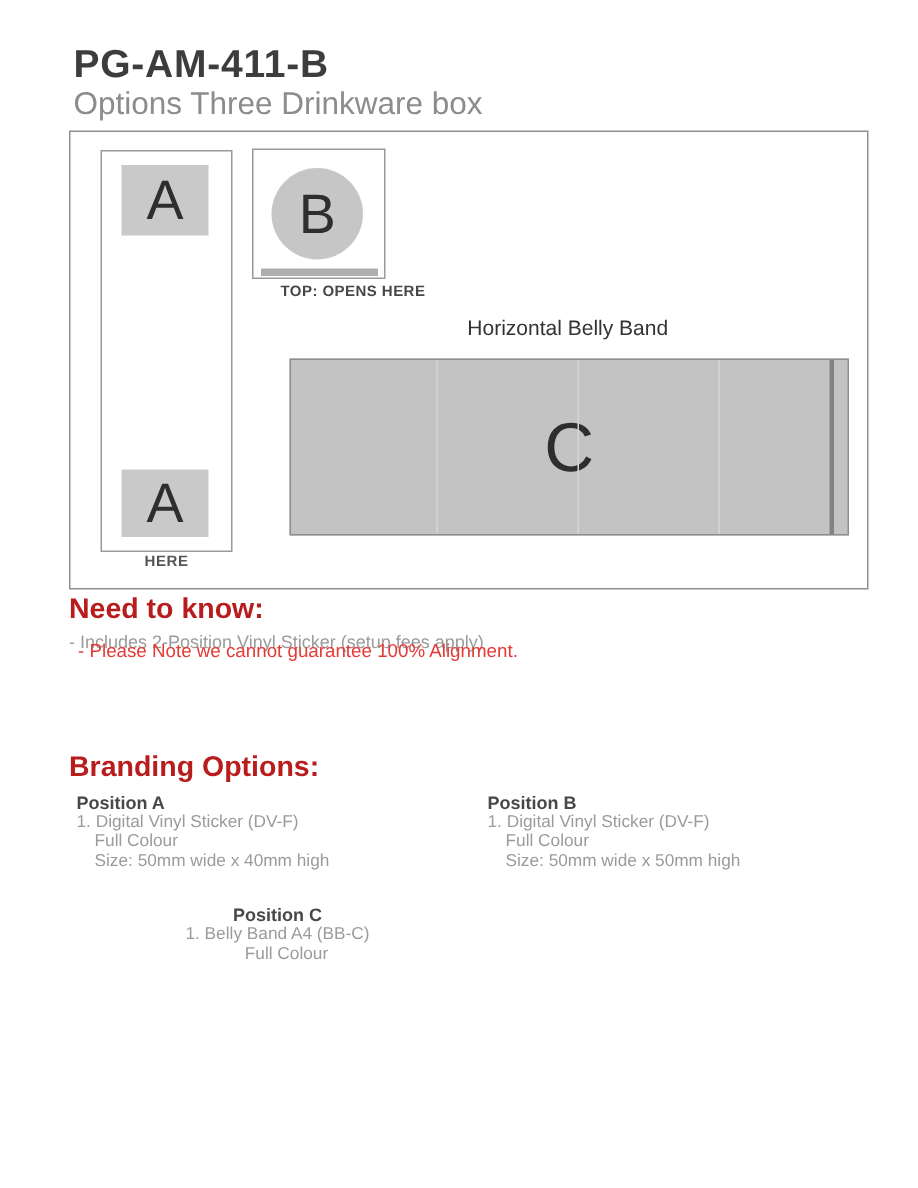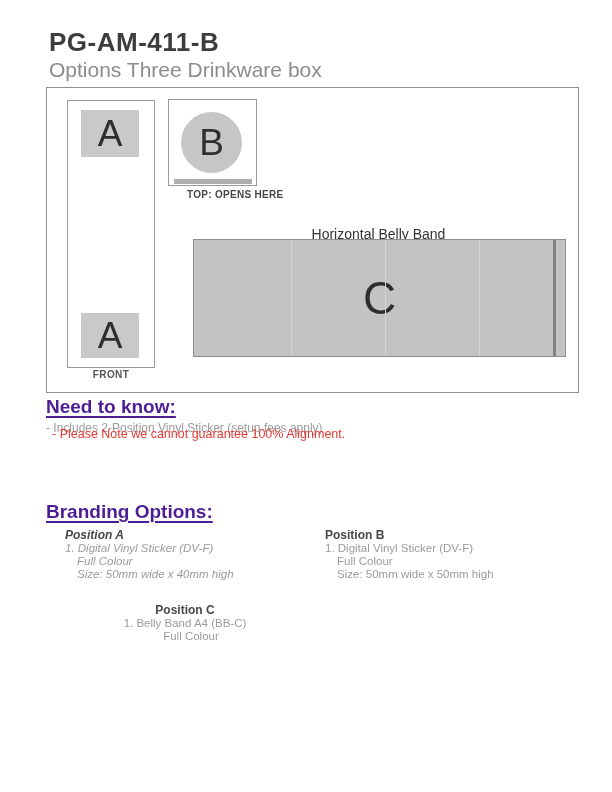--- a/index.html
+++ b/index.html
@@ -18,56 +18,56 @@
   .diagram-box{left:46px;top:87px;width:531px;height:304px;border:1px solid #8f8f8f;background:#ffffff;}
   .front-rect{left:20px;top:12px;width:86px;height:266px;border:1px solid #9a9a9a;background:#ffffff;}
   .pos-square{background:#c9c9c9;display:flex;align-items:center;justify-content:center;color:#2e2e2e;}
   .pos-square-top{left:13px;top:9px;width:58px;height:47px;font-size:37px;}
   .pos-square-bottom{left:13px;top:212px;width:58px;height:45px;font-size:37px;}
   .front-label{left:20px;top:281px;width:88px;text-align:center;font-size:10px;font-weight:bold;color:#555555;letter-spacing:0.4px;}
   .top-box{left:121px;top:11px;width:87px;height:85px;border:1px solid #9a9a9a;background:#ffffff;}
   .pos-circle{left:12px;top:12px;width:61px;height:61px;border-radius:50%;background:#c6c6c6;display:flex;align-items:center;justify-content:center;font-size:37px;color:#2e2e2e;}
   .open-bar{left:5px;right:4px;bottom:1px;height:5px;background:#aeaeae;}
   .top-label{left:120px;top:101px;font-size:10px;font-weight:bold;color:#474747;letter-spacing:0.3px;white-space:nowrap;margin-left:20px;}
-  .band-title{left:146px;top:122px;width:371px;text-align:center;font-size:14px;color:#333333;margin-top:16px;}
+  .band-title{left:146px;top:122px;width:371px;text-align:center;font-size:14px;color:#333333;}
   .belly-band{left:146px;top:151px;width:371px;height:116px;background:#c3c3c3;border:1px solid #8e8e8e;display:flex;align-items:center;justify-content:center;}
   .band-letter{font-size:46px;color:#2e2e2e;}
   .fold-line{top:0;bottom:0;width:1px;background:#d5d5d5;}
   .fold-1{left:97px;} .fold-2{left:191px;} .fold-3{left:285px;}
   .glue-line{top:0;bottom:0;right:9px;width:3px;background:#828282;}
   
-  .section-heading{font-size:19px;font-weight:bold;color:#4c1d95;text-decoration:underline;text-decoration-thickness:2px;text-underline-offset:3px;white-space:nowrap;}
+  .section-heading{font-size:19px;font-weight:bold;color:#b91c1c;text-decoration-thickness:2px;text-underline-offset:3px;white-space:nowrap;}
   .ntk-heading{left:46px;top:396px;}
   .note-gray{left:46px;top:421px;font-size:12px;color:#9b9b9b;white-space:nowrap;}
   .note-red{left:52px;top:427px;font-size:12.5px;color:#e53935;white-space:nowrap;}
   
   .brand-heading{left:46px;top:501px;}
   .pos-block{width:260px;}
-  .pos-block-a{left:65px;top:528px;font-style:italic;}
+  .pos-block-a{left:51px;top:528px;}
   .pos-block-b{left:325px;top:528px;}
   .pos-block-c{left:55px;top:603px;text-align:center;}
   .pos-name{font-size:12px;font-weight:bold;color:#484848;line-height:14px;}
   .pos-line{font-size:11.5px;color:#9b9b9b;line-height:13.2px;white-space:nowrap;}
   .pos-line.indent{padding-left:12px;}
 </style>
 </head>
 <body>
 
 <div id="page">
 
   <div class="abs doc-title">PG-AM-411-B</div>
   <div class="abs doc-subtitle">Options Three Drinkware box</div>
 
   <div class="abs diagram-box">
 
     <div class="abs front-rect">
       <div class="abs pos-square pos-square-top">A</div>
       <div class="abs pos-square pos-square-bottom">A</div>
     </div>
-    <div class="abs front-label">FRONT</div>
+    <div class="abs front-label">HERE</div>
 
     <div class="abs top-box">
       <div class="abs pos-circle">B</div>
       <div class="abs open-bar"></div>
     </div>
     <div class="abs top-label">TOP: OPENS HERE</div>
 
     <div class="abs band-title">Horizontal Belly Band</div>
     <div class="abs belly-band">
       <div class="abs fold-line fold-1"></div>

